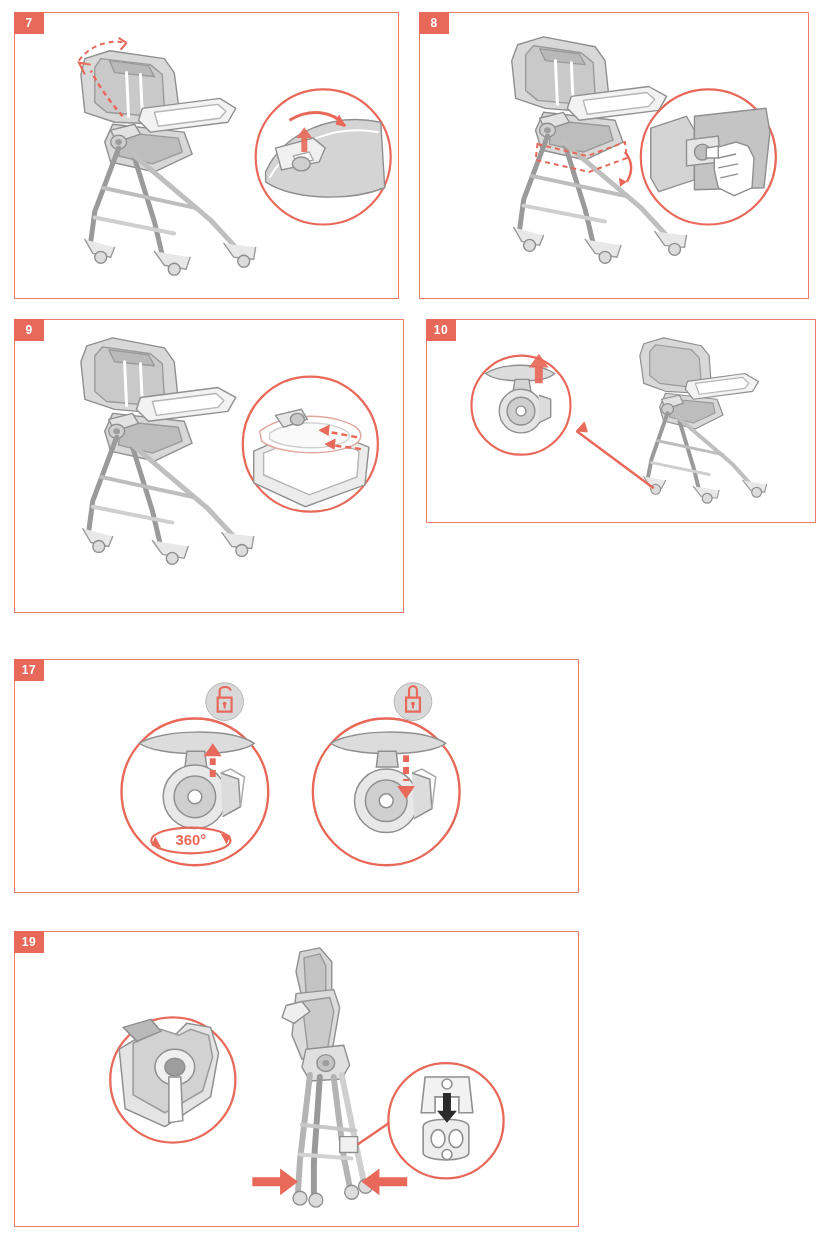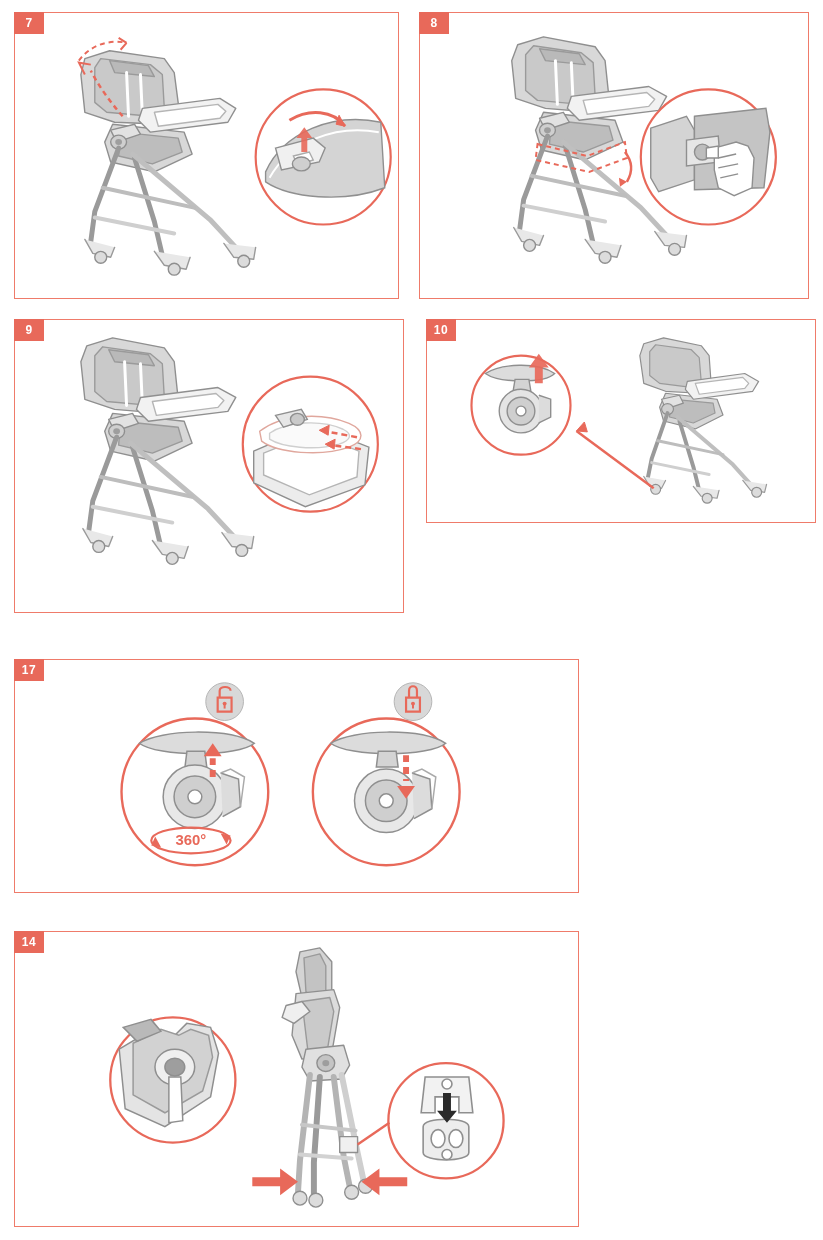--- a/index.html
+++ b/index.html
@@ -334,21 +334,21 @@
         </g>
         <g fill="#e8695a" stroke="#e8695a">
           <path d="M393 96 l0 26" stroke-width="6" stroke-dasharray="7 5" fill="none"></path>
           <path d="M393 140 l-9 -13 l18 0 z" stroke="none"></path>
         </g>
       </g>
     </svg>
   </div>
 
   <div class="panel" style="left:14px; top:931px; width:565px; height:296px;">
-    <div class="step-badge">14</div>
+    <div class="step-badge">19</div>
     <svg class="fig" viewBox="0 0 565 296">
 
       <g fill="none" stroke="#9a9a9a" stroke-width="1.4" stroke-linejoin="round" stroke-linecap="round">
 
         <path d="M286 20 L306 16 L318 30 L318 62 L302 74 L288 66 L282 40 Z" fill="#d4d4d4" stroke="#8f8f8f"></path>
         <path d="M290 26 L306 22 L312 34 L312 60 L300 68 L292 60 Z" fill="#c3c3c3" stroke="#9a9a9a"></path>
         <path d="M282 62 L320 58 L326 76 L318 122 L288 128 L278 104 Z" fill="#dcdcdc" stroke="#8f8f8f"></path>
         <path d="M288 70 L316 66 L320 80 L314 116 L294 120 Z" fill="#cacaca" stroke="#9a9a9a"></path>
 
         <path d="M272 74 L288 70 L296 80 L280 92 L268 86 Z" fill="#efefef" stroke="#8f8f8f"></path>

